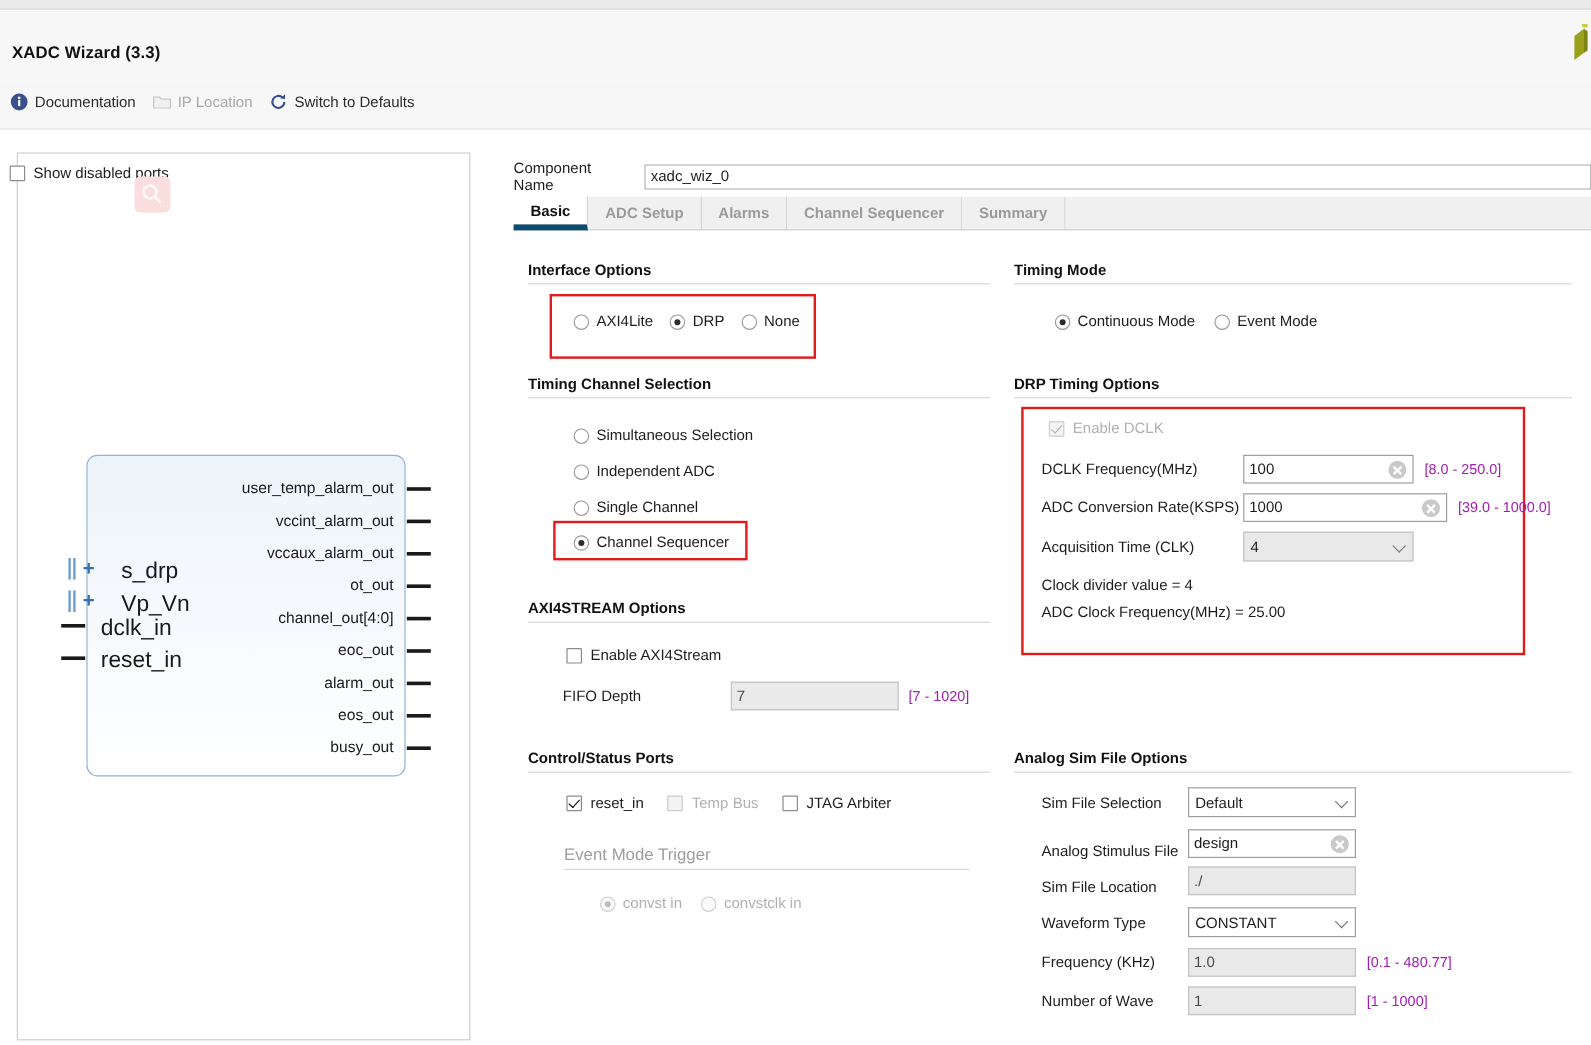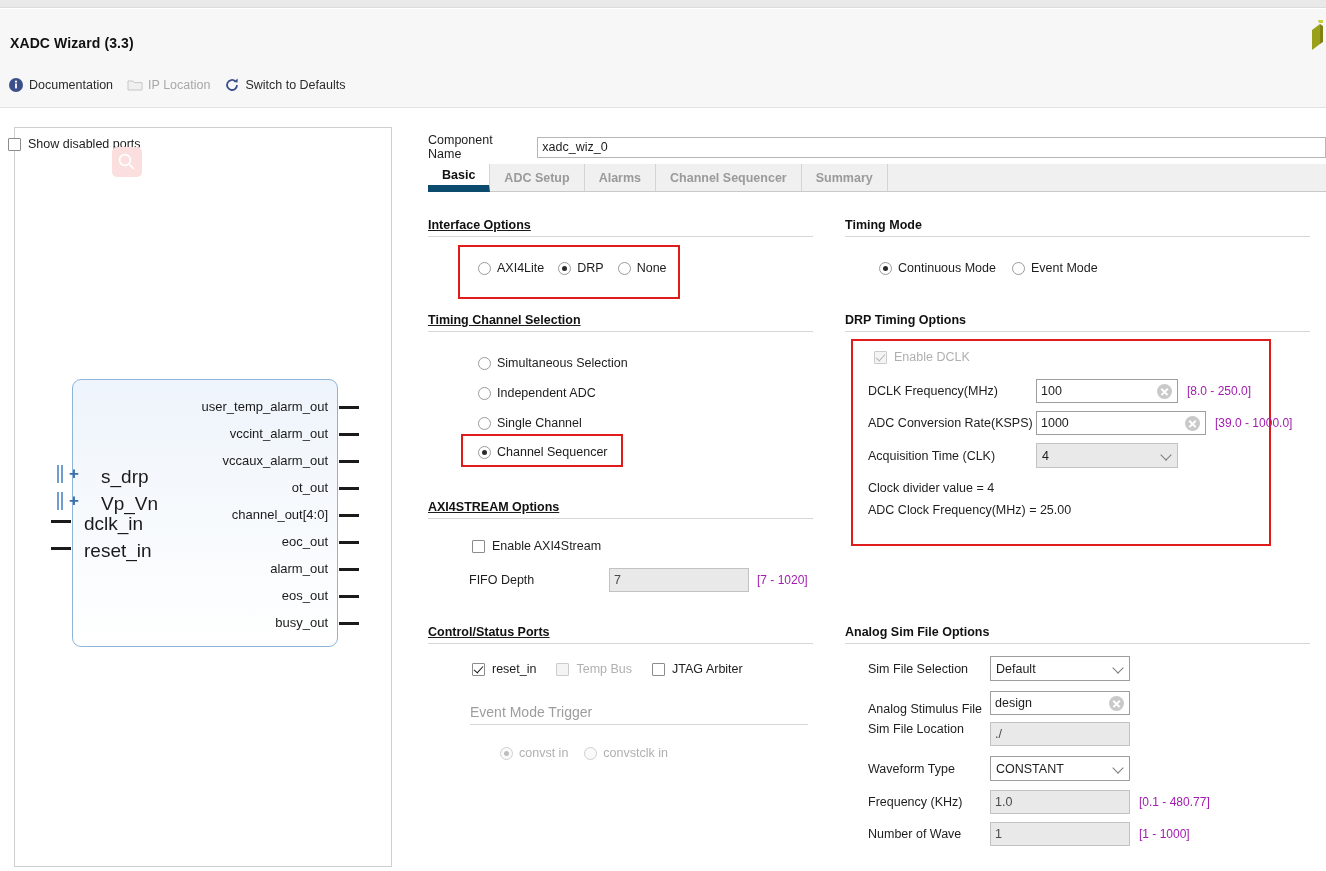--- a/index.html
+++ b/index.html
@@ -56,24 +56,24 @@
   .bus-bars i { position:absolute; top:0; width:2px; height:18px; background:#6f9fd0; display:block; }
   .plus { position:absolute; left:12px; top:1px; color:#3a6fa8; font-size:17px; font-weight:bold; line-height:16px; }
 
   
   #comp-row { position:absolute; left:428px; top:133px; display:flex; align-items:center; gap:8px; }
   #comp-label { font-size:12.5px; color:#1d1d1d; }
   #comp-input { width:790px; height:21px; border:1px solid #b6b6b6; background:#fff; font-family:"Liberation Sans",sans-serif; font-size:12.5px; color:#1d1d1d; padding:1px 4px; outline:none; }
 
   #tabbar { position:absolute; left:428px; top:164px; width:898px; height:28px; border-bottom:1px solid #c9c9c9; display:flex; align-items:stretch; background:transparent; }
   .tab { padding:0 14px; display:flex; align-items:center; font-size:12.5px; color:#9a9a9a; font-weight:bold; border-right:1px solid #d4d4d4; cursor:pointer; background:#f0f0f0; }
-  .tab.active { color:#111; background:#ffffff; border-bottom:7px solid #0c4a6e; margin-bottom:-1px; }
+  .tab.active { color:#111; background:#ffffff; border-bottom:5px solid #0c4a6e; margin-bottom:-1px; }
   .tab.filler { flex:1; border-right:none; cursor:default; }
 
-  .col-left { position:absolute; left:428px;text-decoration:underline; }
+  .col-left { position:absolute; left:440px; }
   .col-right { position:absolute; left:845px; }
 
   .grp-title { font-size:12.5px; font-weight:bold; color:#111; }
   .grp-rule { height:1px; background:#d6d6d6; margin-top:4px; }
 
   .radio { width:13px; height:13px; border:1px solid #9a9a9a; border-radius:50%; background:#fff; display:inline-block; position:relative; flex:0 0 13px; }
   .radio.sel::after { content:""; position:absolute; left:3px; top:3px; width:5px; height:5px; border-radius:50%; background:#2b2b2b; }
   .radio.dis { border-color:#cfcfcf; background:#fafafa; }
   .radio.dis.sel::after { background:#bdbdbd; }
   .rlabel { font-size:12.5px; color:#1d1d1d; }
@@ -382,21 +382,21 @@
 </div>
 
 <div style="position:absolute; left:868px; top:690px; display:flex; align-items:center;">
   <span class="flabel" style="width:122px;margin-top:12px;">Analog Stimulus File</span>
   <span style="position:relative;">
     <input class="fld" style="width: 140px;" value="design">
     <span class="clearbtn" style="right:6px; top:5px;"></span>
   </span>
 </div>
 
-<div style="position:absolute; left:868px; top:722px; display:flex; align-items:flex-start;">
+<div style="position:absolute; left:868px; top:722px; display:flex; align-items:flex-end;">
   <span class="flabel" style="width:122px;">Sim File Location</span>
   <input class="fld dis" style="width: 140px;" readonly="" value="./">
 </div>
 
 <div style="position:absolute; left:868px; top:756px; display:flex; align-items:center;">
   <span class="flabel" style="width:122px;">Waveform Type</span>
   <span class="sel-box" style="width:140px;">
     <span>CONSTANT</span>
     <span class="chev"></span>
   </span>

